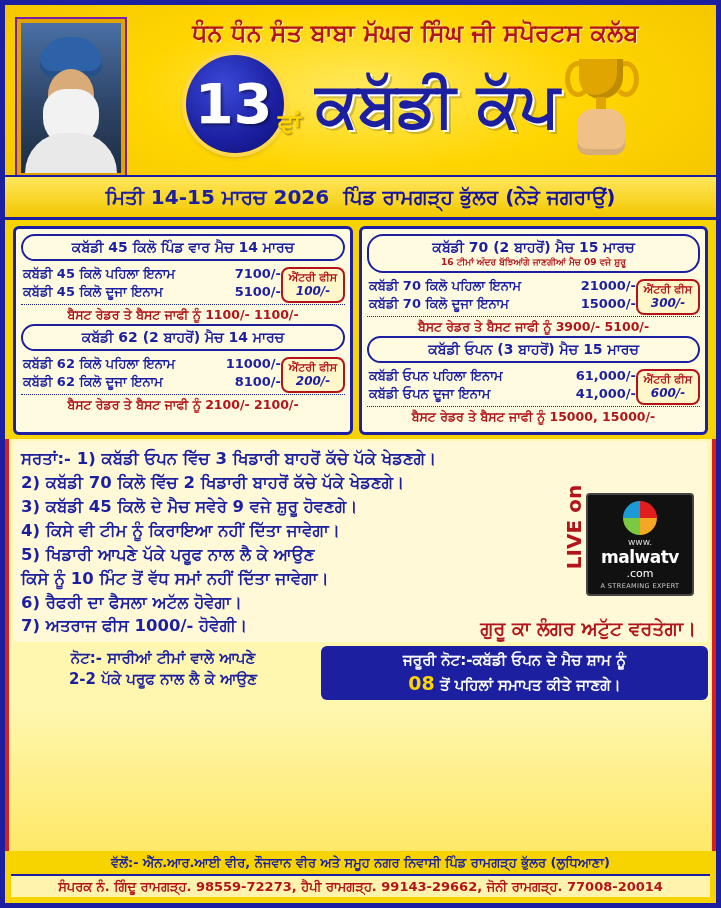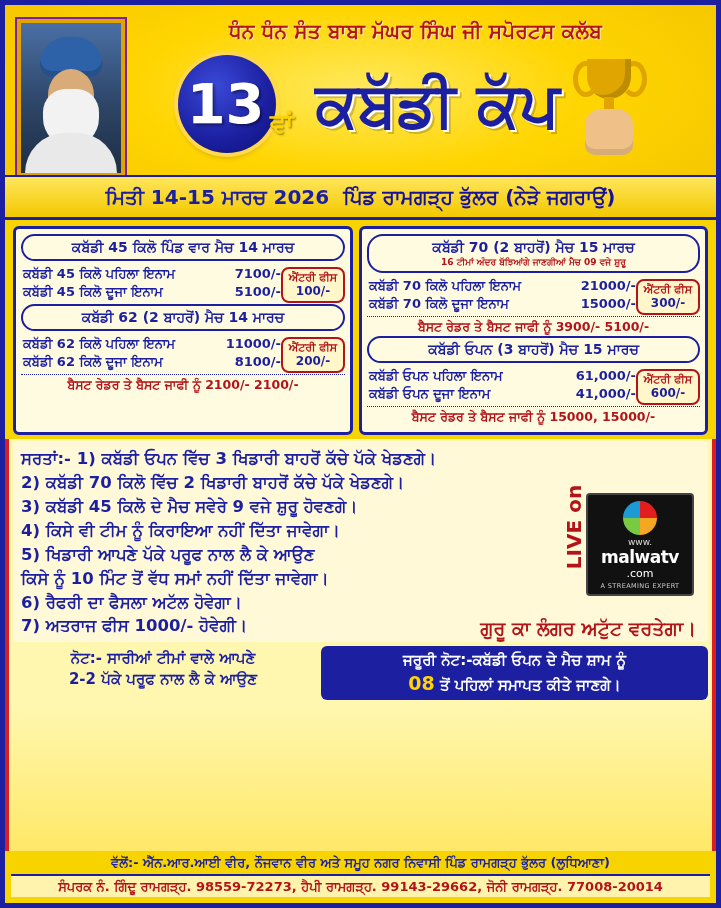--- a/index.html
+++ b/index.html
@@ -88,35 +88,35 @@
     border-radius: 40px 40px 0 0;
     background: #e9e9e9;
   }
   .club-name {
     position: absolute;
     left: 120px;
     right: 10px;
     top: 14px;
     text-align: center;
     color: #b2141a;
-    font-size: 20px;
+    font-size: 24px;
     font-weight: bold;
     letter-spacing: 0.2px;
     text-shadow: 1px 1px 0 #ffef9f;
   }
   .title-row {
     position: absolute;
     left: 108px;
     right: 8px;
     top: 44px;
     height: 112px;
     display: flex;
     align-items: center;
     justify-content: center;
-    gap: 14px;
+    gap: 6px;
   }
   .badge-13 {
     position: relative;
     width: 128px;
     height: 104px;
     display: flex;
     align-items: center;
     justify-content: center;
   }
   .badge-13 .circle {
@@ -284,21 +284,21 @@
     text-align: center;
     color: #b2141a;
     font-size: 11px;
     font-weight: bold;
     line-height: 1.15;
     background: #fff6c9;
     border: 2px solid #b2141a;
     border-radius: 8px;
     padding: 3px 1px;
   }
-  .entry-fee .val { display: block; color: #1b1fa0; font-size: 12px; }
+  .entry-fee .val { display: block; color: #1b1fa0; font-size: 12px; font-style: italic; }
   .prize-line.wide { display: block; text-align: center; }
 
   
   .rules-area {
     position: relative;
     background: #fff9d8;
     margin: 2px 8px 0 8px;
     padding: 6px 8px 4px 8px;
     border-radius: 4px;
   }
@@ -468,20 +468,21 @@
         </div>
         <div class="prize-line">
           <span>ਕਬੱਡੀ 45 ਕਿਲੋ ਪਹਿਲਾ ਇਨਾਮ</span>
           <span class="amt">7100/-</span>
         </div>
         <div class="prize-line">
           <span>ਕਬੱਡੀ 45 ਕਿਲੋ ਦੂਜਾ ਇਨਾਮ</span>
           <span class="amt">5100/-</span>
         </div>
       </div>
+      <div class="prize-line best wide">ਬੈਸਟ ਰੇਡਰ ਤੇ ਬੈਸਟ ਜਾਫੀ ਨੂੰ 1100/- 1100/-</div>
 
       <div class="sect-head">
         <span>ਕਬੱਡੀ 62 (2 ਬਾਹਰੋਂ) ਮੈਚ 14 ਮਾਰਚ</span>
       </div>
       <div class="prize-block">
         <div class="entry-fee">
           <span>ਐਂਟਰੀ ਫੀਸ</span>
           <span class="val">200/-</span>
         </div>
         <div class="prize-line">

